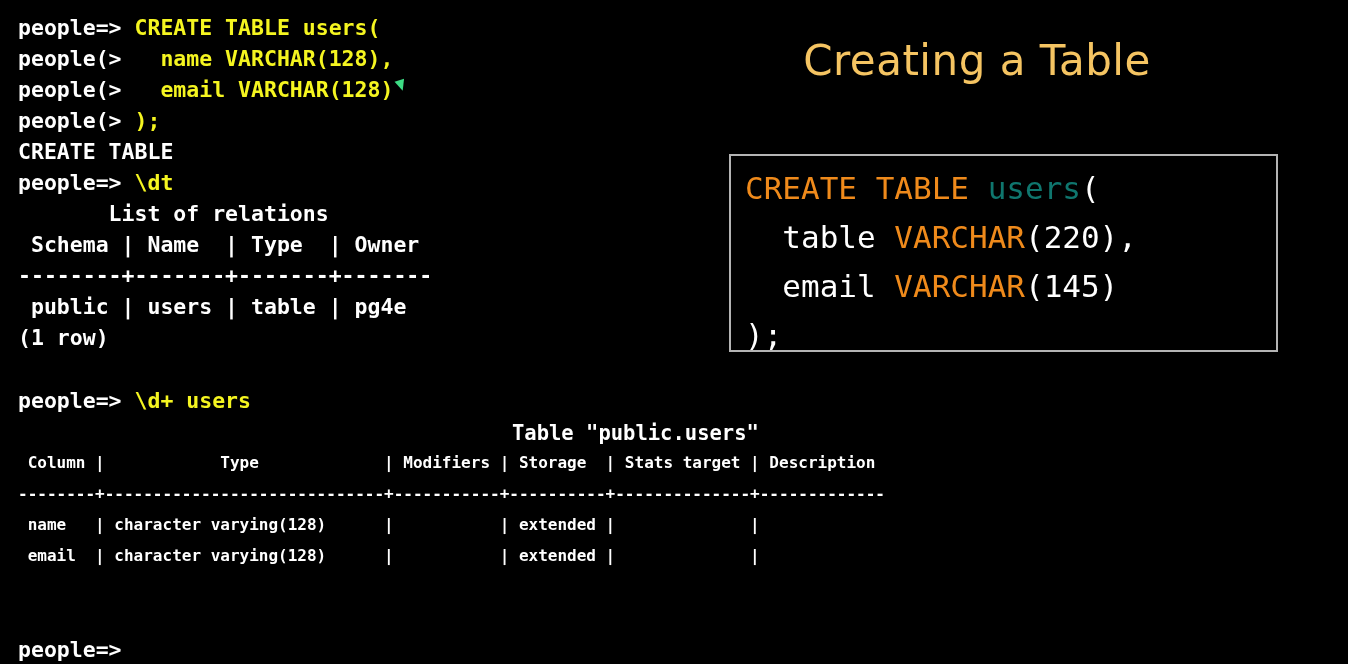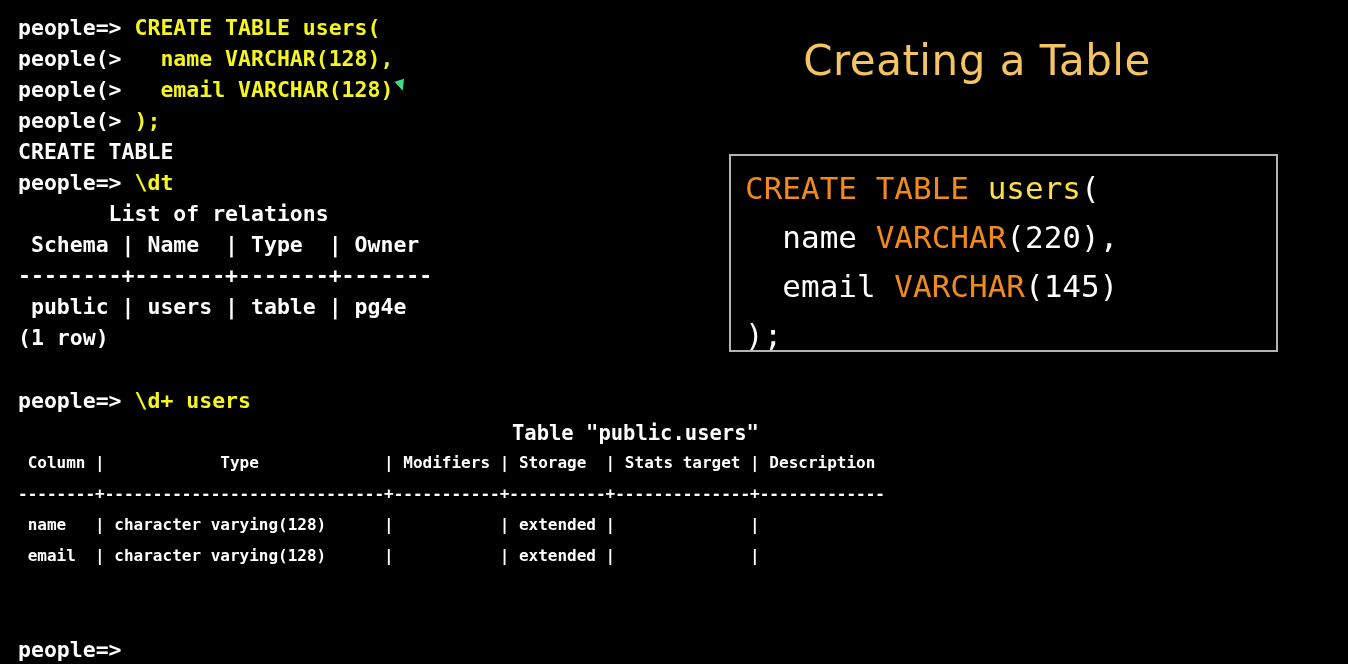--- a/index.html
+++ b/index.html
@@ -90,21 +90,21 @@
   }
   .code-line {
     white-space: pre;
     font-family: "DejaVu Sans Mono", "Liberation Mono", monospace;
     font-weight: 400;
     font-size: 31px;
     line-height: 49px;
     color: #ffffff;
   }
   .kw  { color: #ef8a1b; }
-  .tn  { color: #fde047; }
+  .tn  { color: #0f766e; }
 </style>
 </head>
 <body>
 
 <div id="slide">
 
   <div class="term term-top"><span class="wht">people=&gt; </span><span class="yel">CREATE TABLE users(</span>
 <span class="wht">people(&gt;   </span><span class="yel">name VARCHAR(128),</span>
 <span class="wht">people(&gt;   </span><span class="yel">email VARCHAR(128)</span>
 <span class="wht">people(&gt; </span><span class="yel">);</span>
@@ -127,18 +127,18 @@
 <span class="wht"> name   | character varying(128)      |           | extended |              |             </span>
 <span class="wht"> email  | character varying(128)      |           | extended |              |             </span></div>
 
 
   <div class="term term-last">people=&gt;</div>
 
   <div class="slide-title">Creating a Table</div>
 
   <div class="code-box">
     <div class="code-line"><span class="kw">CREATE TABLE </span><span class="tn">users</span><span>(</span></div>
-    <div class="code-line"><span>  </span><span>name </span><span class="kw">VARCHAR</span><span>(220),</span></div>
+    <div class="code-line"><span>  </span><span>table </span><span class="kw">VARCHAR</span><span>(220),</span></div>
     <div class="code-line"><span>  </span><span>email </span><span class="kw">VARCHAR</span><span>(145)</span></div>
     <div class="code-line"><span>);</span></div>
   </div>
 
 </div>
 
 </body></html>

